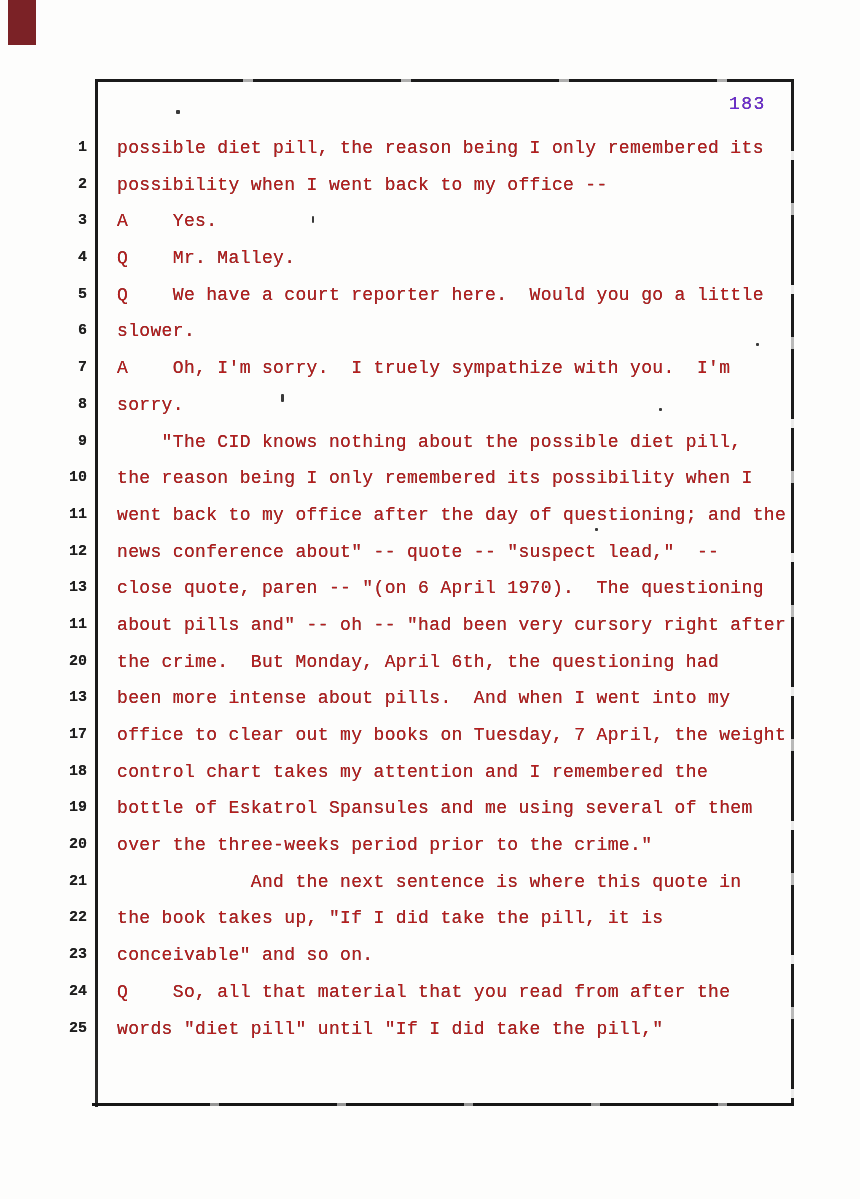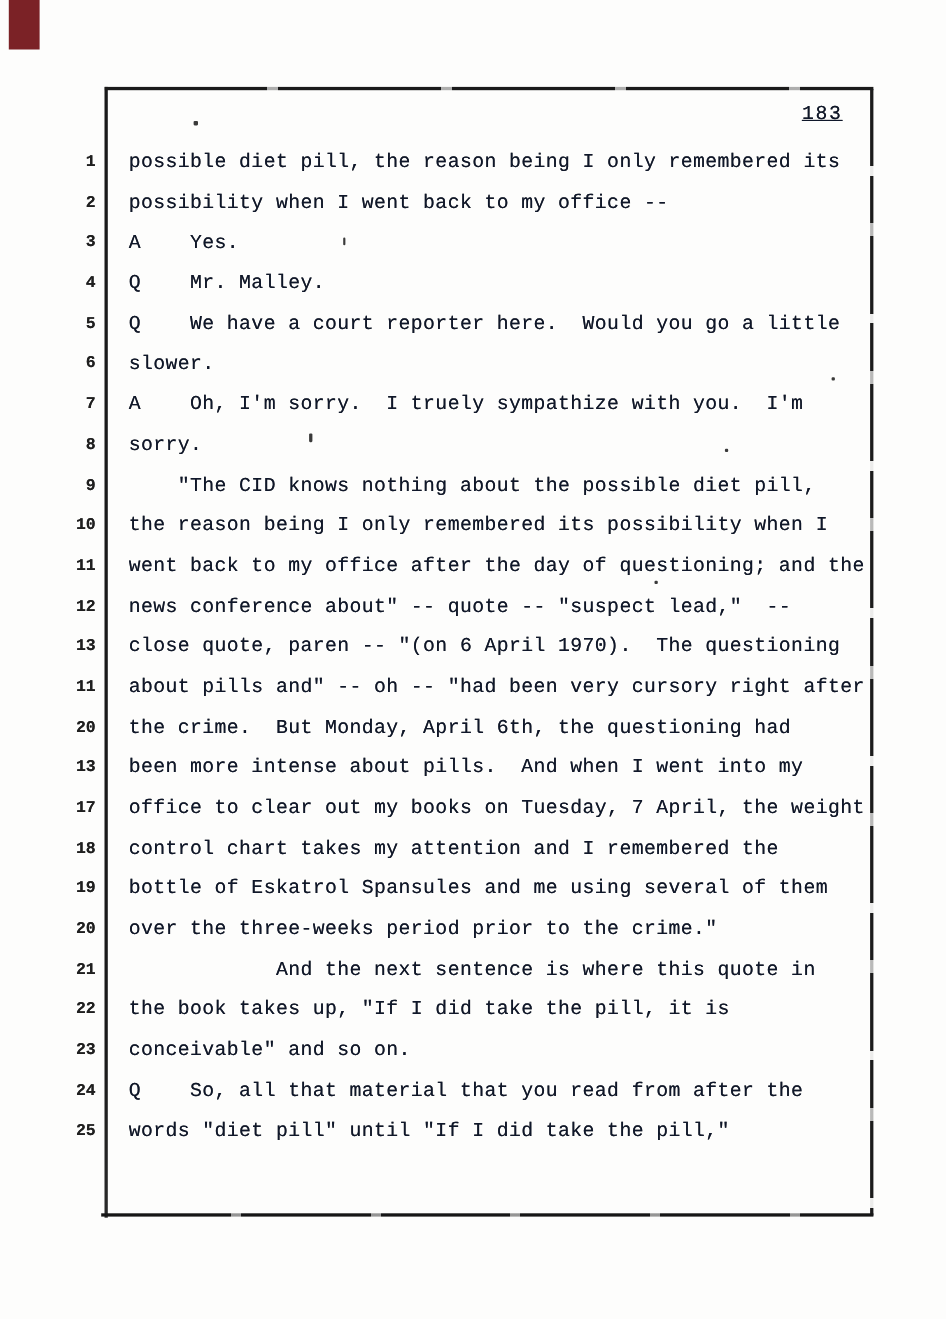--- a/index.html
+++ b/index.html
@@ -56,23 +56,22 @@
     left: 92px; top: 1103px;
     width: 702px; height: 3px;
     background: repeating-linear-gradient(90deg, #161616 0 118px, rgba(22,22,22,0.45) 118px 127px);
   }
   .page-number {
     position: absolute;
     left: 729px;
     top: 94px;
     font-size: 18px;
     letter-spacing: 1.5px;
-    color: #0f172a;
+    color: #6d28d9;
     text-shadow: 0 0 0.6px rgba(25,25,25,0.85);
-    text-decoration: underline;
   }
   .numbers {
     position: absolute;
     left: 38px;
     top: 130px;
     width: 49px;
   }
   .numbers .num {
     height: 36.7px;
     line-height: 36.7px;
@@ -87,21 +86,21 @@
     left: 117px;
     top: 130px;
     width: 700px;
   }
   .lines .tline {
     height: 36.7px;
     line-height: 36.7px;
     white-space: pre;
     font-size: 18px;
     letter-spacing: 0.35px;
-    color: #0f172a;
+    color: #b91c1c;
     text-shadow: 0 0 0.6px rgba(25,25,25,0.8);
   }
   .speck {
     position: absolute;
     background: #3a3a3a;
     border-radius: 1px;
   }
 </style>
 </head>
 <body>

